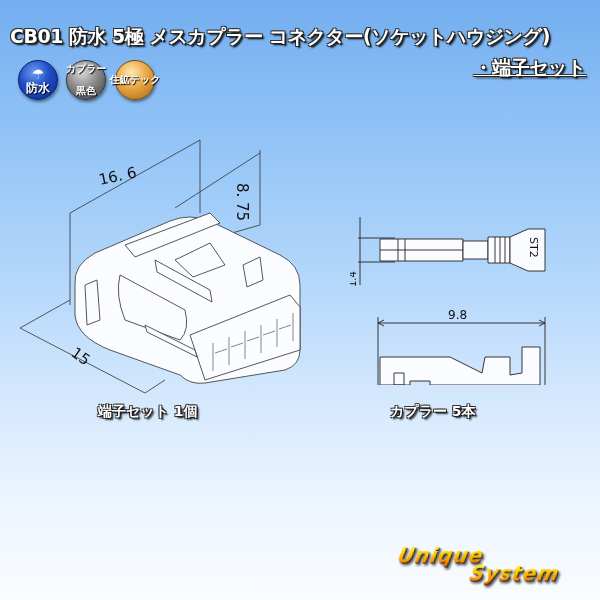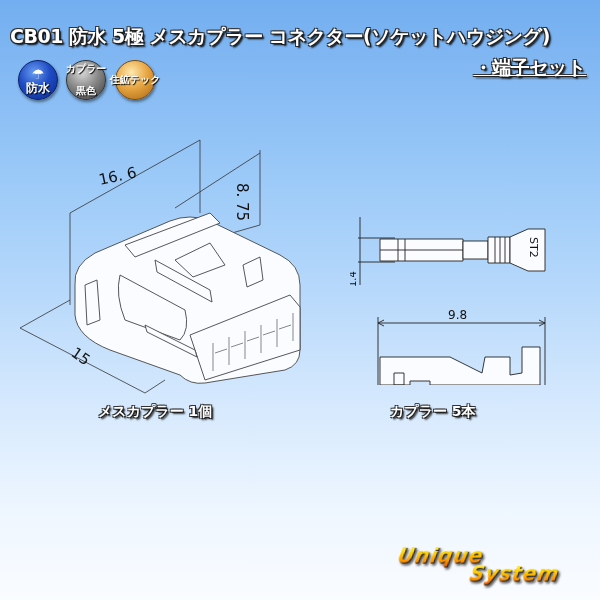--- a/index.html
+++ b/index.html
@@ -120,17 +120,17 @@
 <svg width="200" height="80" viewBox="0 0 200 80" style="left:370px;top:305px;" fill="none" stroke="#222" stroke-width="0.9">
   <line x1="8" y1="12" x2="8" y2="80"></line>
   <line x1="175" y1="12" x2="175" y2="80"></line>
   <line x1="8" y1="18" x2="175" y2="18"></line>
   <path d="M8 18 L14 15 M8 18 L14 21 M175 18 L169 15 M175 18 L169 21"></path>
   <text class="dim" x="78" y="14" font-size="12" stroke="none">9.8</text>
   <path d="M10 52 L80 52 L100 62 L112 68 L115 52 L140 52 L140 70 L152 68 L152 42 L170 42 L170 80 L60 80 L60 76 L40 76 L40 80 L10 80 Z" fill="#fbfcff"></path>
   <path d="M24 68 L34 68 L34 80 L24 80 Z"></path>
 </svg>
 
-<div class="caption" id="caption-housing">メスカプラー 1個</div>
+<div class="caption" id="caption-housing">端子セット 1個</div>
 <div class="caption" id="caption-terminal">カプラー 5本</div>
 
 <div class="logo" id="logo-line1">Unique</div>
 <div class="logo" id="logo-line2">System</div>
 
 </body></html>

